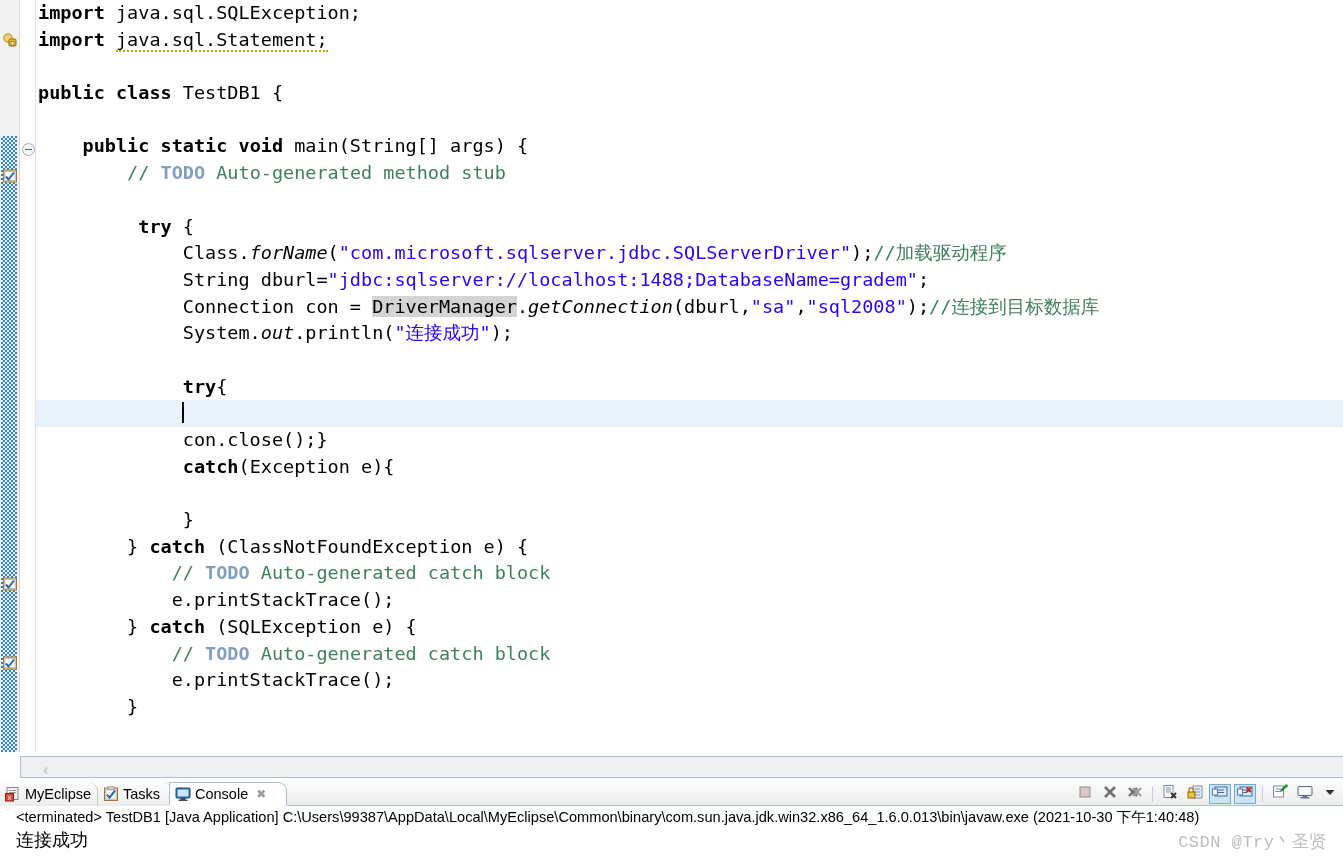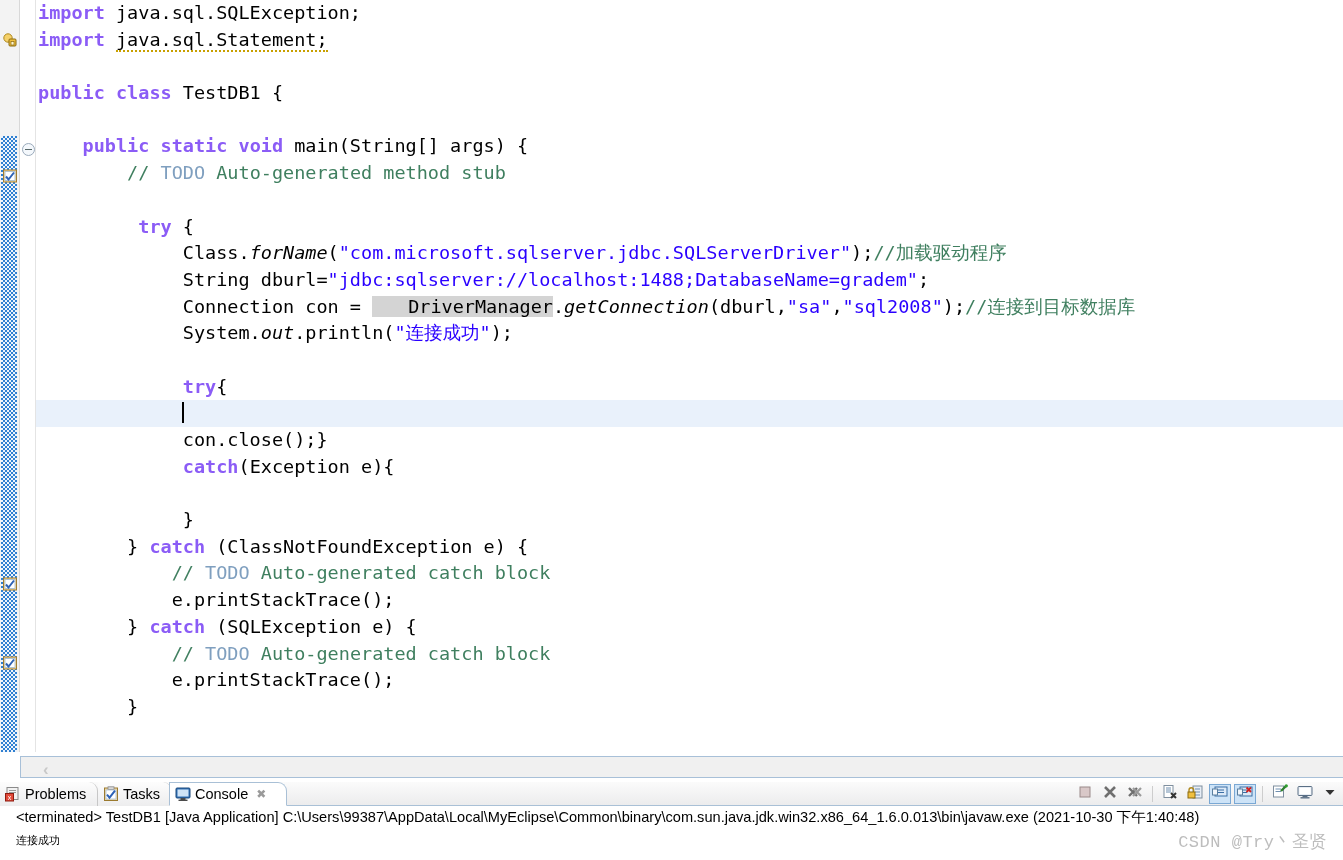--- a/index.html
+++ b/index.html
@@ -58,26 +58,26 @@
     white-space: pre;
     color: #000000;
     overflow: hidden;
   }
   .ln { position: relative; height: 26.7px; padding-left: 2px; }
   .ln.current {
     background: #e9f1fb;
     box-shadow: -36px 0 0 #e9f1fb;
   }
 
-  .kw   { color: #8b5cf6; font-weight: bold; }
+  .kw   { color: #000000; font-weight: bold; }
   .str  { color: #2a00ff; }
   .cmt  { color: #3f7f5f; }
-  .todo { color: #7f9fbf; font-weight: normal; }
+  .todo { color: #7f9fbf; font-weight: bold; }
   .stat { font-style: italic; }
-  .occ  { background: #d4d4d4; padding-left: 36px; }
+  .occ  { background: #d4d4d4; }
   .wsq  { border-bottom: 2px dotted #c8a000; }
 
   .caret {
     display: inline-block; width: 0; border-left: 2px solid #000;
     height: 21px; vertical-align: -4px; margin-left: -1px;
   }
 
   
   .h-scroll {
     position: absolute; left: 20px; right: 0; top: 756px; height: 22px;
@@ -150,21 +150,21 @@
     position: absolute; left: 0; top: 24px; width: 1343px; height: 54px;
     background: #ffffff;
     font-family: "Liberation Sans", sans-serif;
     overflow: hidden;
   }
   .console-line {
     font-size: 14.6px; color: #000; white-space: pre;
     padding-left: 16px; height: 22px; line-height: 22px;
   }
   .console-line.out {
-    font-size: 11px; line-height: 25px; height: 25px;
+    font-size: 18px; line-height: 25px; height: 25px;
   }
 
   .watermark {
     position: absolute; right: 16px; top: 830px;
     font-size: 17px; color: #bdbdbd;
     font-family: Liberation Mono, monospace;
     letter-spacing: 0.5px;
     z-index: 9;
   }
 
@@ -241,21 +241,21 @@
           <span>Tasks</span>
         </div>
         <div class="tab inactive" style="left: 0px; width: 98px;">
           <span class="ticon"><svg width="16" height="16" viewBox="0 0 16 16">
               <rect x="2" y="1.5" width="11" height="12" fill="#f2f2f2" stroke="#8a8a8a" stroke-width="1"></rect>
               <line x1="4" y1="4.5" x2="11" y2="4.5" stroke="#9a9a9a"></line>
               <line x1="4" y1="6.5" x2="11" y2="6.5" stroke="#9a9a9a"></line>
               <rect x="0.5" y="7.5" width="8" height="7.5" fill="#e24a3a" stroke="#8f1c10" stroke-width="1"></rect>
               <text x="4.5" y="13.6" font-size="7" fill="#ffffff" text-anchor="middle" font-family="Liberation Sans">x</text>
             </svg></span>
-          <span>Problems</span>
+          <span>MyEclipse</span>
         </div>
       <div class="toolbar" id="console-toolbar">
           <div class="tbtn">
             <span><svg width="16" height="16">
                 <rect x="3" y="3" width="10" height="10" fill="#d9c8c8" stroke="#9a8a8a"></rect>
               </svg></span>
           </div>
           <div class="tbtn">
             <span><svg width="16" height="16">
                 <path d="M3 3 L13 13 M13 3 L3 13" stroke="#6f6f6f" stroke-width="2.6" fill="none"></path>

